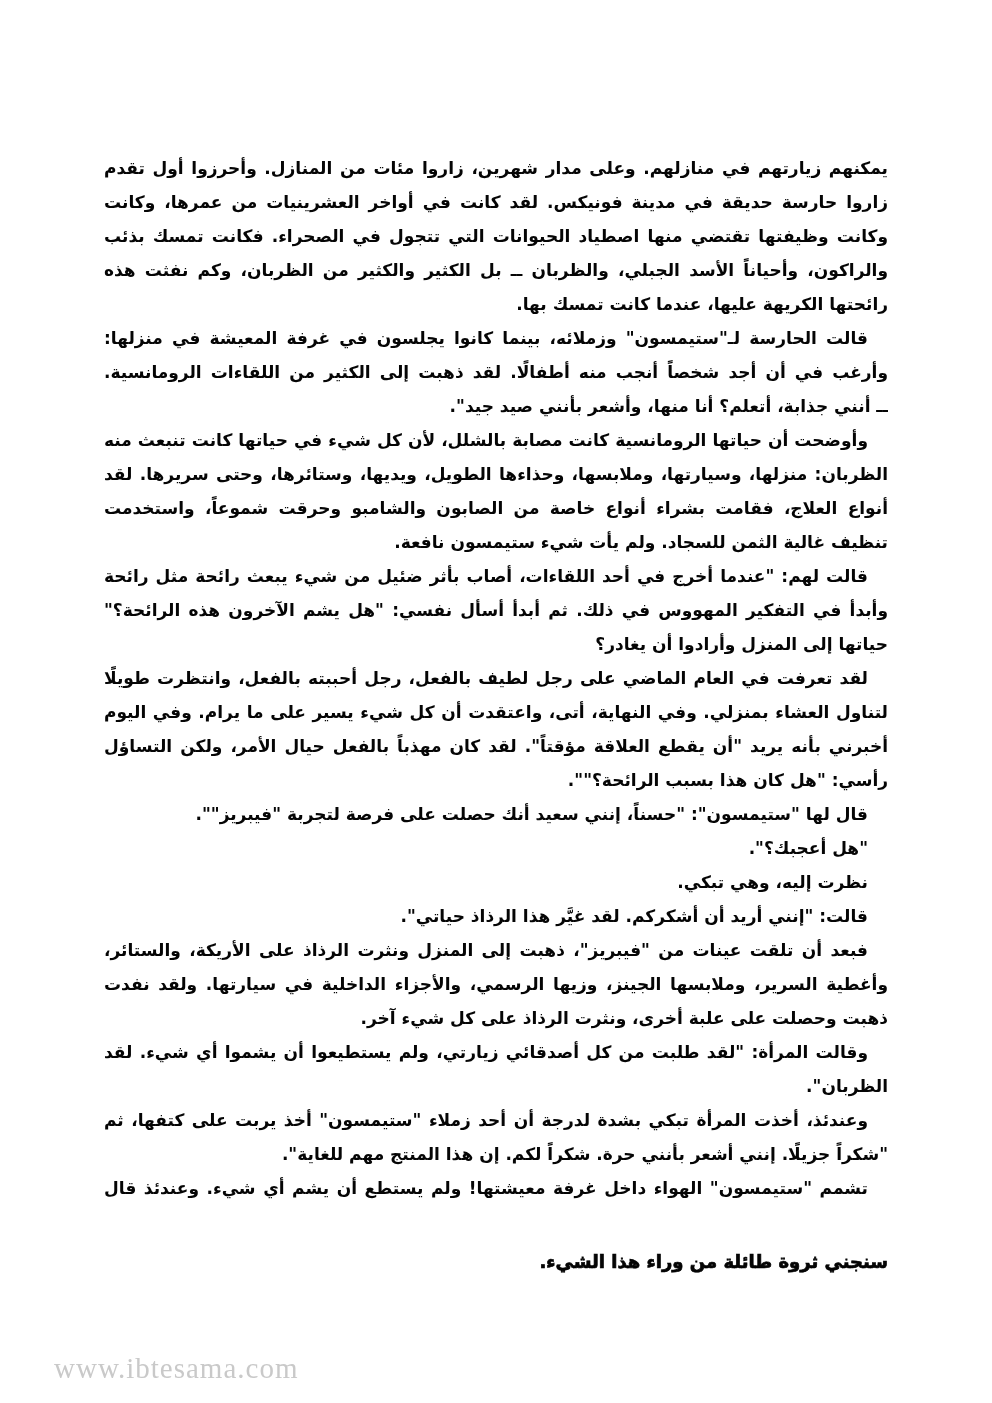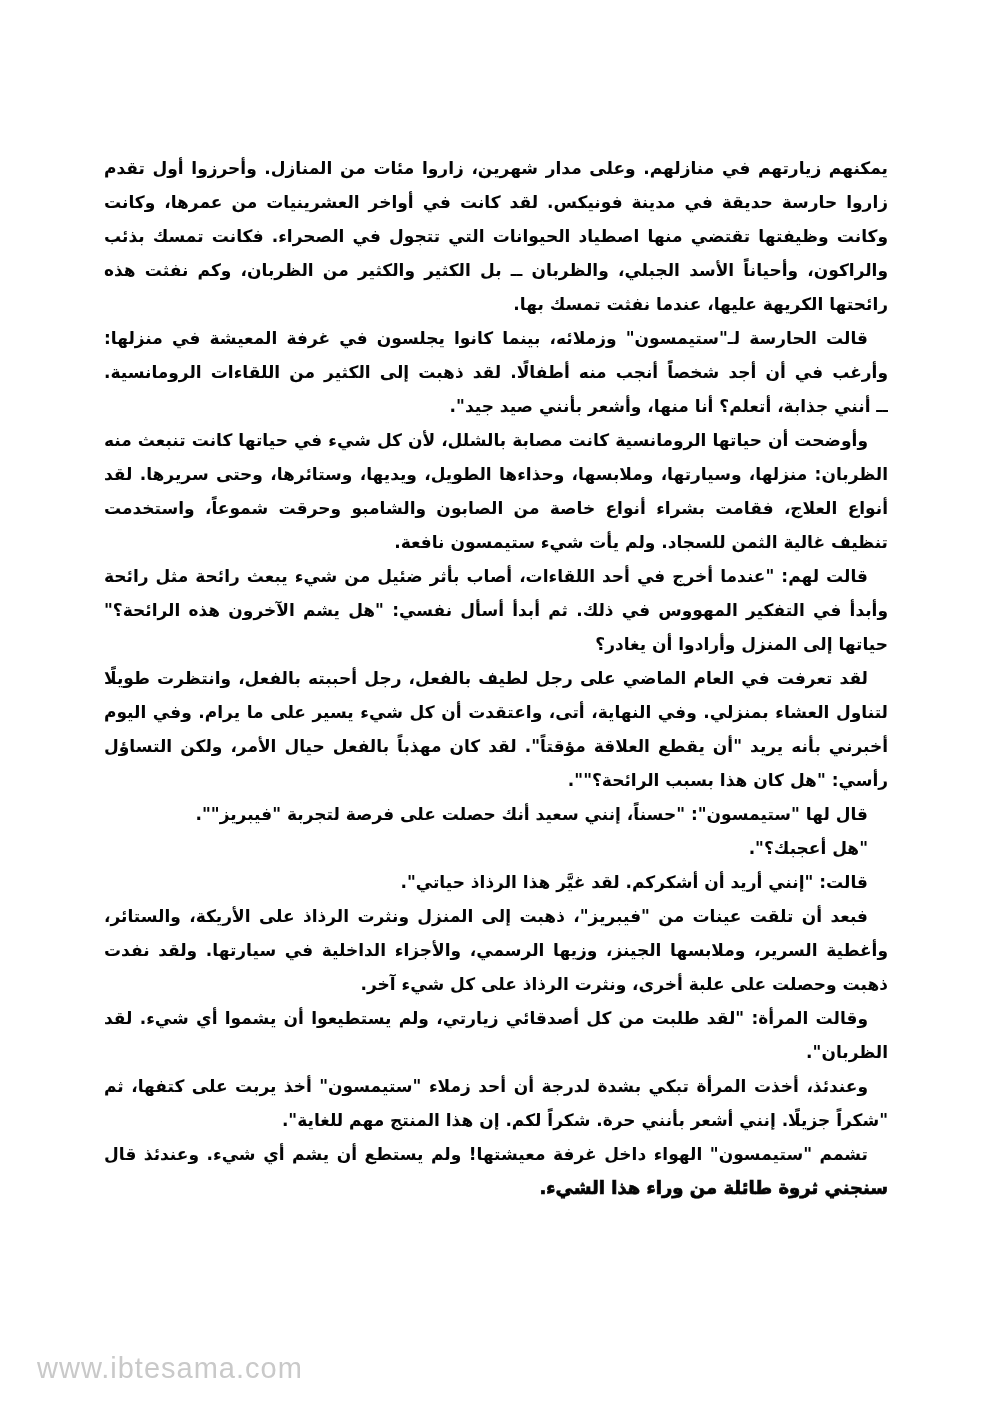--- a/index.html
+++ b/index.html
@@ -40,45 +40,46 @@
     text-align: justify;
     text-align-last: justify;
     text-justify: inter-word;
     white-space: normal;
   }
   .line.para-end {
     text-align-last: right;
   }
   .line.xbold {
     font-size: 18px;
+    margin-top: 40px;
     -webkit-text-stroke: 0.7px #000000;
   }
   .watermark {
     position: absolute;
-    left: 37px;
+    left: 54px;
     top: 1352px;
     color: #c9c9c9;
-    font-family: Liberation Sans, sans-serif;
+    font-family: Liberation Serif, serif;
     font-weight: 400;
     font-size: 29px;
     letter-spacing: 1px;
     direction: ltr;
   }
 </style>
 </head>
 <body>
 
 <div class="page">
   <div class="text-block">
       <div class="para">
         <div class="line">يمكنهم زيارتهم في منازلهم. وعلى مدار شهرين، زاروا مئات من المنازل. وأحرزوا أول تقدم كبير عندما</div>
         <div class="line">زاروا حارسة حديقة في مدينة فونيكس. لقد كانت في أواخر العشرينيات من عمرها، وكانت تعيش وحدها.</div>
         <div class="line">وكانت وظيفتها تقتضي منها اصطياد الحيوانات التي تتجول في الصحراء. فكانت تمسك بذئب البراري،</div>
         <div class="line">والراكون، وأحياناً الأسد الجبلي، والظربان ــ بل الكثير والكثير من الظربان، وكم نفثت هذه الظربان</div>
-        <div class="line para-end">رائحتها الكريهة عليها، عندما نفثت تمسك بها.</div>
+        <div class="line para-end">رائحتها الكريهة عليها، عندما كانت تمسك بها.</div>
       </div>
       <div class="para indent">
         <div class="line">قالت الحارسة لـ"ستيمسون" وزملائه، بينما كانوا يجلسون في غرفة المعيشة في منزلها: "إنني وحيدة،</div>
         <div class="line">وأرغب في أن أجد شخصاً أنجب منه أطفالًا. لقد ذهبت إلى الكثير من اللقاءات الرومانسية. أعني ــ أعتقد</div>
         <div class="line para-end">ــ أنني جذابة، أتعلم؟ أنا منها، وأشعر بأنني صيد جيد".</div>
       </div>
       <div class="para indent">
         <div class="line">وأوضحت أن حياتها الرومانسية كانت مصابة بالشلل، لأن كل شيء في حياتها كانت تنبعث منه رائحة</div>
         <div class="line">الظربان: منزلها، وسيارتها، وملابسها، وحذاءها الطويل، ويديها، وستائرها، وحتى سريرها. لقد جربت كل</div>
         <div class="line">أنواع العلاج، فقامت بشراء أنواع خاصة من الصابون والشامبو وحرقت شموعاً، واستخدمت أجهزة</div>
@@ -95,20 +96,23 @@
         <div class="line">أخبرني بأنه يريد "أن يقطع العلاقة مؤقتاً". لقد كان مهذباً بالفعل حيال الأمر، ولكن التساؤل ظل يدور في</div>
         <div class="line para-end">رأسي: "هل كان هذا بسبب الرائحة؟"".</div>
       </div>
       <div class="para indent">
         <div class="line para-end">قال لها "ستيمسون": "حسناً، إنني سعيد أنك حصلت على فرصة لتجربة "فيبريز"".</div>
       </div>
       <div class="para indent">
         <div class="line para-end">"هل أعجبك؟".</div>
       </div>
       <div class="para indent">
+        <div class="line para-end">نظرت إليه، وهي تبكي.</div>
+      </div>
+      <div class="para indent">
         <div class="line para-end">قالت: "إنني أريد أن أشكركم. لقد غيَّر هذا الرذاذ حياتي".</div>
       </div>
       <div class="para indent">
         <div class="line">فبعد أن تلقت عينات من "فيبريز"، ذهبت إلى المنزل ونثرت الرذاذ على الأريكة، والستائر، والسجاد،</div>
         <div class="line">وأغطية السرير، وملابسها الجينز، وزيها الرسمي، والأجزاء الداخلية في سيارتها. ولقد نفدت العلبة، ولذلك،</div>
         <div class="line para-end">ذهبت وحصلت على علبة أخرى، ونثرت الرذاذ على كل شيء آخر.</div>
       </div>
       <div class="para indent">
         <div class="line">وقالت المرأة: "لقد طلبت من كل أصدقائي زيارتي، ولم يستطيعوا أن يشموا أي شيء. لقد اختفت رائحة</div>
         <div class="line para-end">الظربان".</div>

